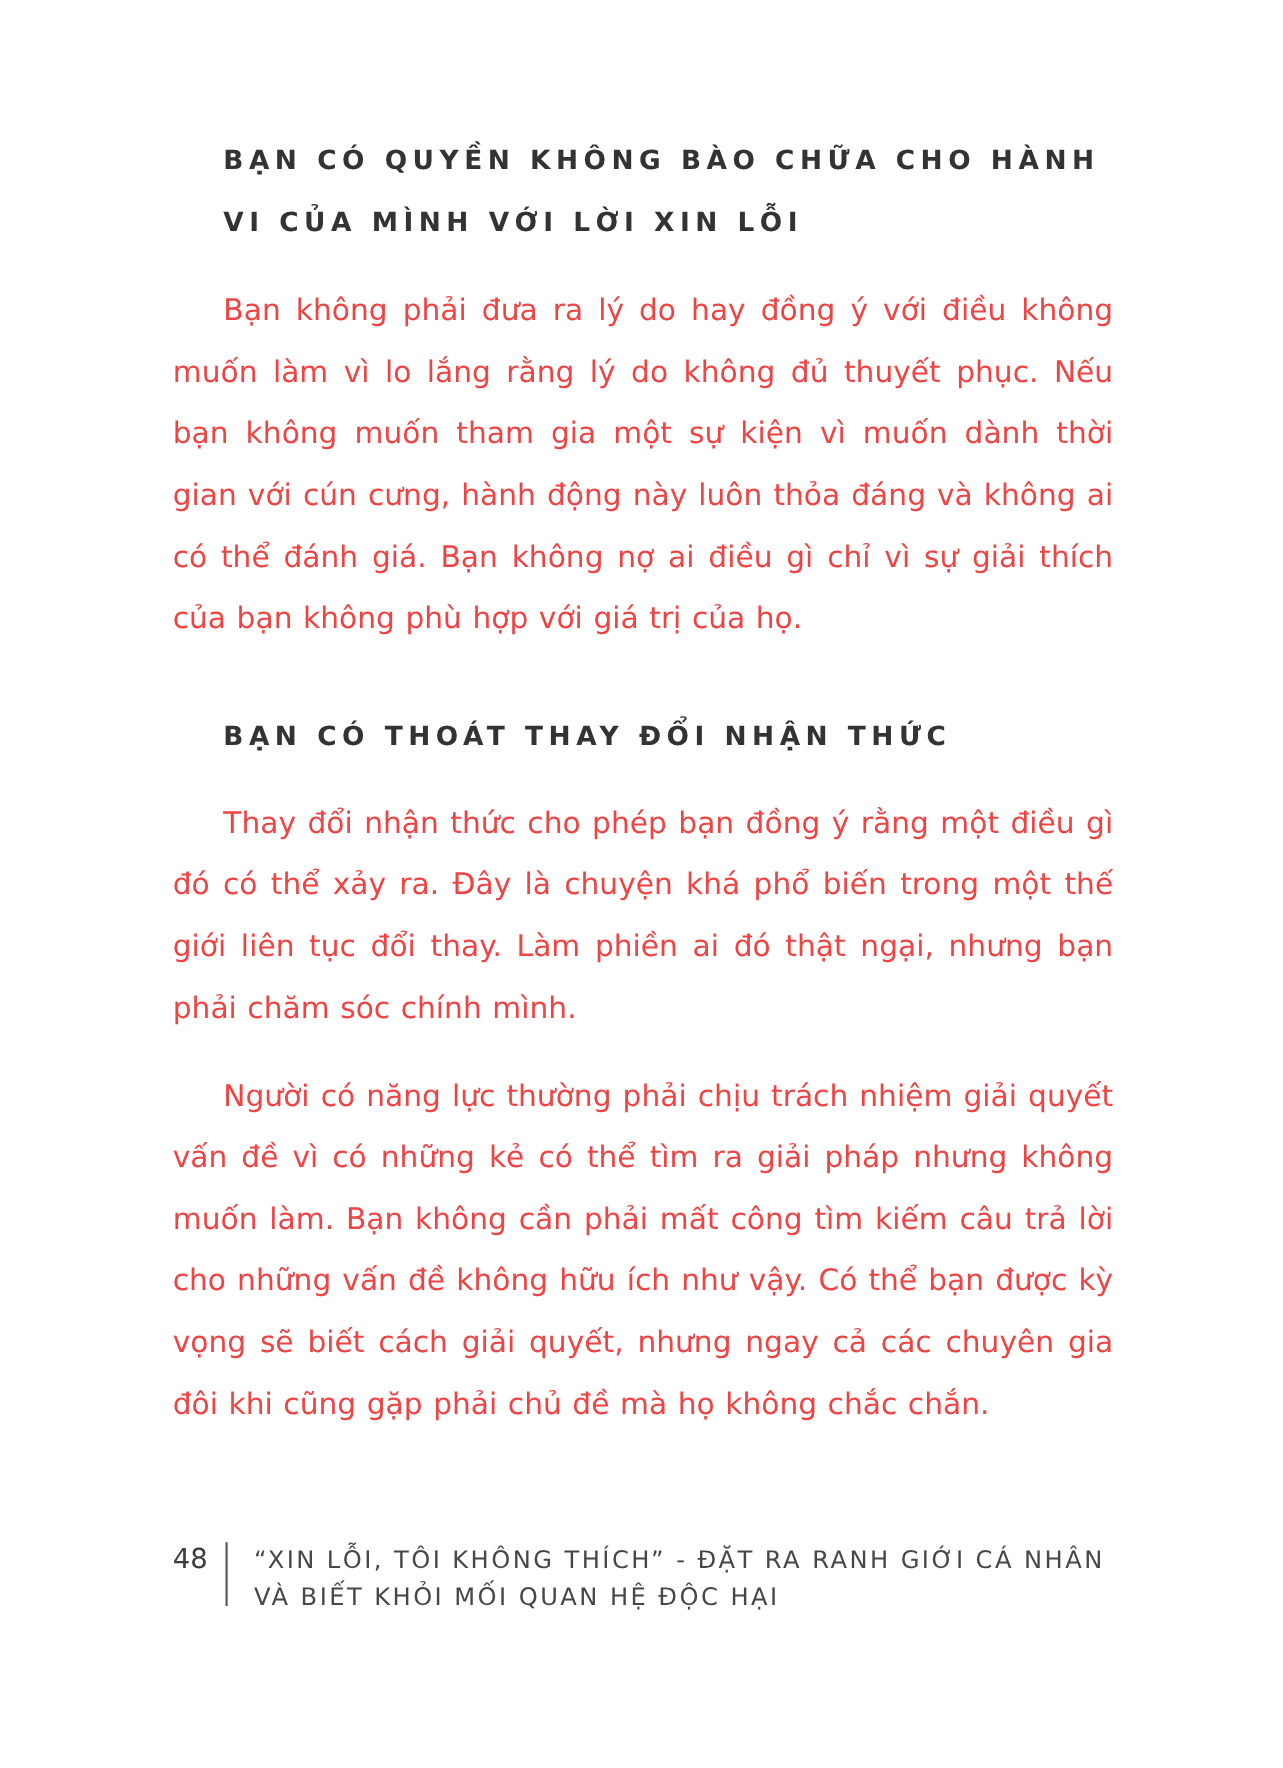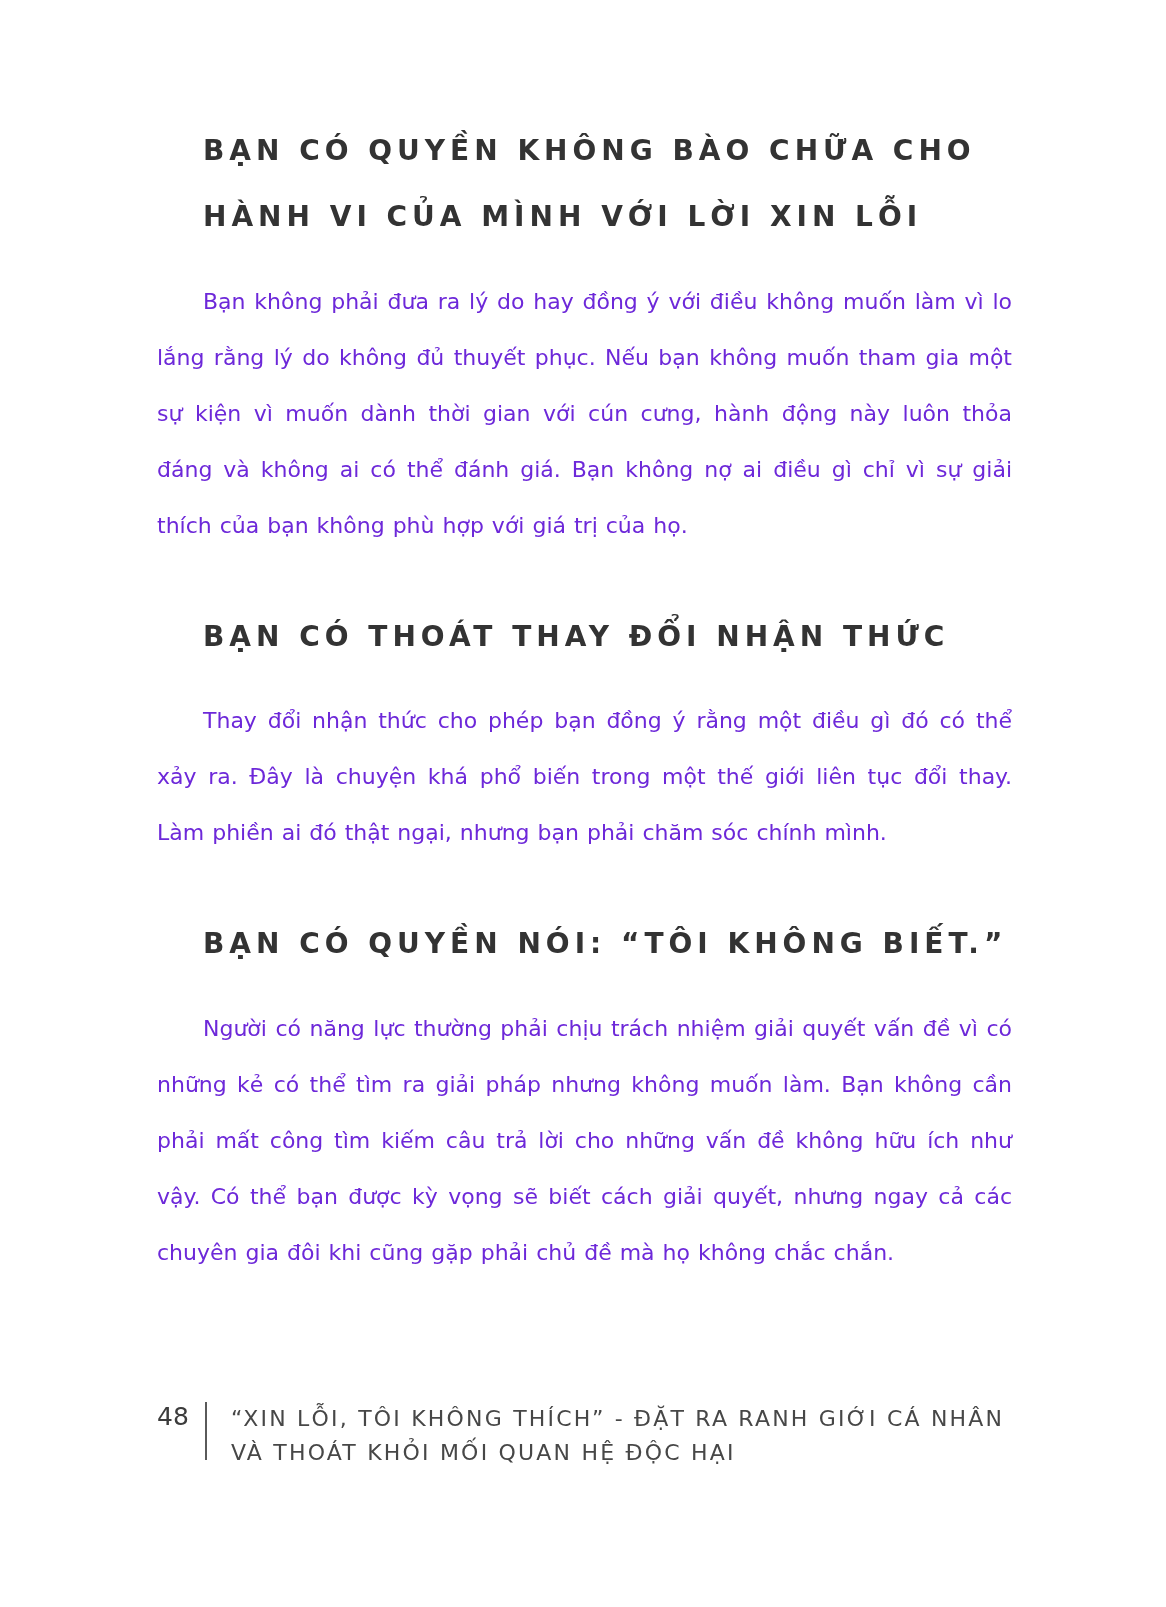--- a/index.html
+++ b/index.html
@@ -20,40 +20,40 @@
   .page-content {
     position: absolute;
     top: 118px;
     left: 157px;
     width: 855px;
   }
 
   .section { margin: 0; }
 
   .section-heading {
-    font-size: 28px;
+    font-size: 24px;
     font-weight: 700;
     letter-spacing: 5px;
     line-height: 2.35;
     color: #333333;
     padding-left: 46px;
     text-align: left;
   }
 
   .section + .section .section-heading {
     margin-top: 50px;
   }
 
   .section-paragraph {
     margin-top: 24px;
-    font-size: 22px;
+    font-size: 27px;
     line-height: 56px;
     text-align: justify;
     text-indent: 46px;
-    color: #6d28d9;
+    color: #ef4444;
     word-spacing: 1px;
   }
 
   .page-footer {
     position: absolute;
     left: 157px;
     top: 1402px;
     width: 860px;
     display: flex;
     align-items: flex-start;
@@ -89,26 +89,25 @@
     <h2 class="section-heading">BẠN CÓ QUYỀN KHÔNG BÀO CHỮA CHO HÀNH VI CỦA MÌNH VỚI LỜI XIN LỖI</h2>
     <p class="section-paragraph">Bạn không phải đưa ra lý do hay đồng ý với điều không muốn làm vì lo lắng rằng lý do không đủ thuyết phục. Nếu bạn không muốn tham gia một sự kiện vì muốn dành thời gian với cún cưng, hành động này luôn thỏa đáng và không ai có thể đánh giá. Bạn không nợ ai điều gì chỉ vì sự giải thích của bạn không phù hợp với giá trị của họ.</p>
   </div>
 
   <div class="section">
     <h2 class="section-heading">BẠN CÓ THOÁT THAY ĐỔI NHẬN THỨC</h2>
     <p class="section-paragraph">Thay đổi nhận thức cho phép bạn đồng ý rằng một điều gì đó có thể xảy ra. Đây là chuyện khá phổ biến trong một thế giới liên tục đổi thay. Làm phiền ai đó thật ngại, nhưng bạn phải chăm sóc chính mình.</p>
   </div>
 
   <div class="section">
-    <h2 class="section-heading">BẠN CÓ QUYỀN NÓI: “TÔI KHÔNG BIẾT.”</h2>
     <p class="section-paragraph">Người có năng lực thường phải chịu trách nhiệm giải quyết vấn đề vì có những kẻ có thể tìm ra giải pháp nhưng không muốn làm. Bạn không cần phải mất công tìm kiếm câu trả lời cho những vấn đề không hữu ích như vậy. Có thể bạn được kỳ vọng sẽ biết cách giải quyết, nhưng ngay cả các chuyên gia đôi khi cũng gặp phải chủ đề mà họ không chắc chắn.</p>
   </div>
 
 </div>
 
 <div class="page-footer">
   <div class="page-number">48</div>
   <div class="footer-divider"></div>
   <div class="footer-text">
     <div>“XIN LỖI, TÔI KHÔNG THÍCH” - ĐẶT RA RANH GIỚI CÁ NHÂN</div>
-    <div>VÀ THOÁT KHỎI MỐI QUAN HỆ ĐỘC HẠI</div>
+    <div>VÀ BIẾT KHỎI MỐI QUAN HỆ ĐỘC HẠI</div>
   </div>
 </div>
 
 </body></html>

